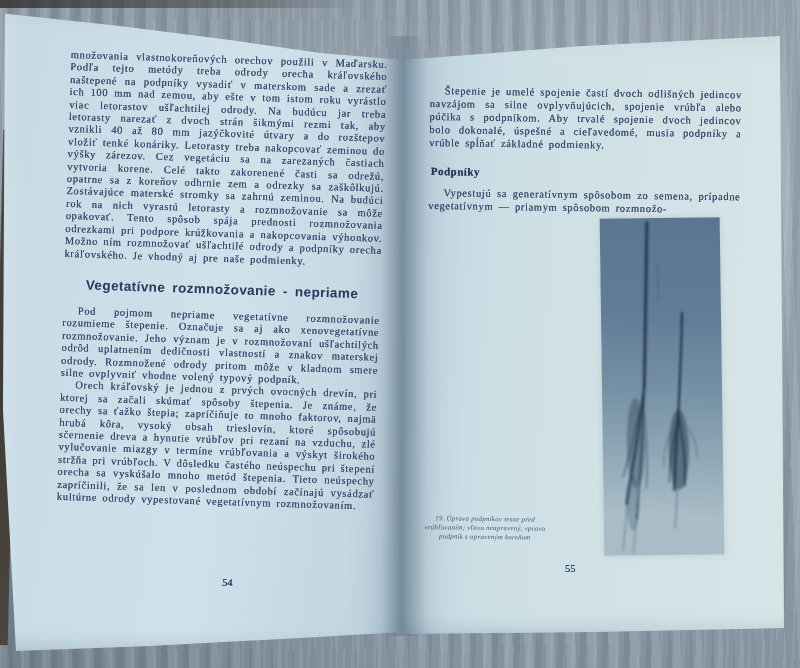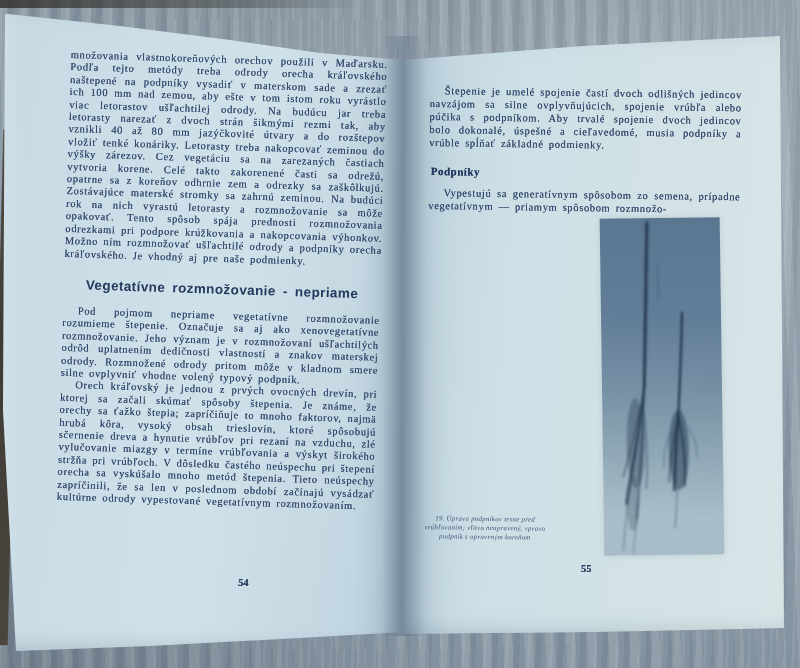--- a/index.html
+++ b/index.html
@@ -38,22 +38,22 @@
   .body{margin:0;font-size:10.5px;line-height:12.4px;text-align:justify;
     color:#31456b;letter-spacing:0.65px;word-spacing:2px;
     text-shadow:0 0 0.4px rgba(49,69,107,0.85);}
   .right-text .body{line-height:13px;}
   .indent{text-indent:15px;}
   .heading-left{margin:17px 0 13px 0;font-family:"Liberation Sans", sans-serif;
     font-weight:bold;font-size:13.5px;letter-spacing:0.4px;word-spacing:3px;
     text-align:center;color:#26395f;}
   .heading-right{margin:16px 0 9px 2px;font-weight:bold;font-size:11px;
     letter-spacing:0.5px;color:#26395f;text-shadow:0 0 0.4px rgba(38,57,95,0.9);}
-  .pagenum{position:absolute;font-weight:bold;font-size:10.5px;color:#2c3f63;
-    text-shadow:0 0 0.4px rgba(44,63,99,0.9);margin-left:16px;}
+  .pagenum{position:absolute;font-weight:normal;font-size:10.5px;color:#2c3f63;
+    text-shadow:0 0 0.4px rgba(44,63,99,0.9);}
   .p54{left:222px;top:577px;transform:rotate(1.5deg);}
   .p55{left:565px;top:563px;}
   
   .photo{position:absolute;left:602px;top:218px;width:120px;height:337px;margin:0;
     transform:rotate(-0.8deg);
     background:linear-gradient(183deg,#5b7690 0%,#627d97 30%,#7792a6 52%,#93aab8 72%,#a9bec8 88%,#a7bcc6 100%);
     box-shadow:0 0 6px rgba(60,80,100,0.15);}
   .photo svg{display:block;}
   .caption{position:absolute;left:421px;top:514px;width:128px;
     font-style:italic;font-size:6.8px;line-height:9.2px;text-align:center;

